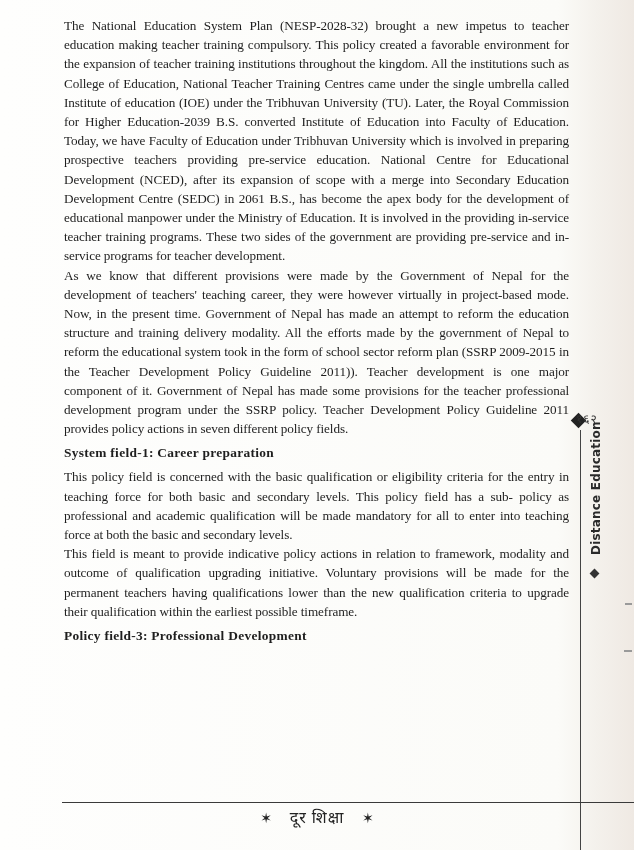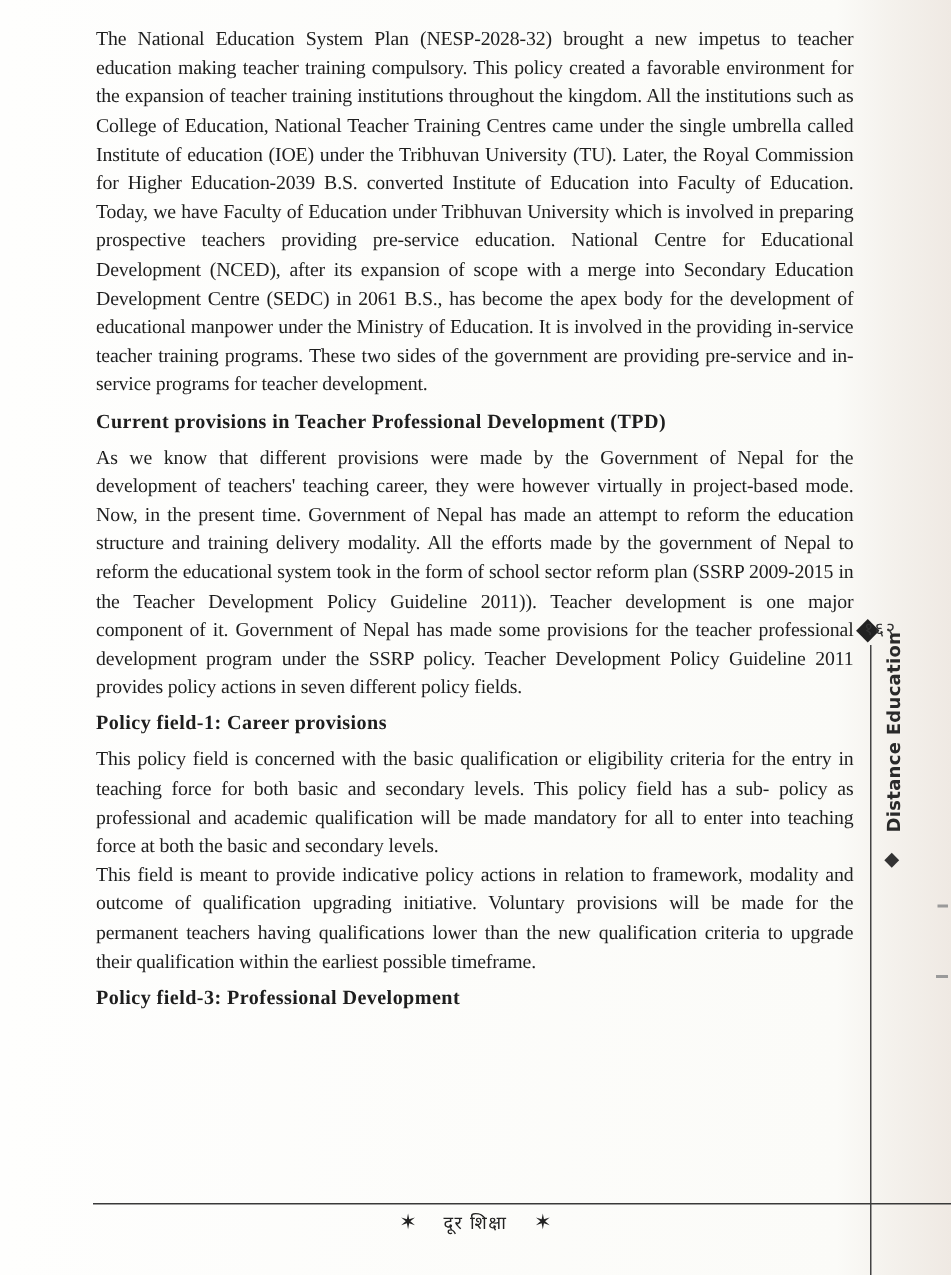--- a/index.html
+++ b/index.html
@@ -8,39 +8,38 @@
   .page{position:absolute;left:0;top:0;width:634px;height:850px;
         background:linear-gradient(90deg,#fefefd 0%,#fbfbf8 88%,#f4f1ec 94%,#efe9e3 100%);}
   .content{position:absolute;left:64px;top:16px;width:505px;}
   p.para{margin:0;font-size:13.2px;line-height:19.2px;text-align:justify;letter-spacing:-0.1px;}
   p.para + h3, p.para + .heading{margin-top:6px;}
   .heading{margin:6px 0 5px 0;font-family:"Liberation Serif","DejaVu Serif",serif;
            font-weight:bold;font-size:13.4px;line-height:18px;letter-spacing:0.3px;}
   .rule-bottom{position:absolute;left:62px;top:802px;width:572px;height:0;border-top:1.6px solid #3a3a3a;}
   .footer{position:absolute;left:0;width:634px;top:806px;text-align:center;font-size:15px;color:#222;}
   .footer .star{display:inline-block;margin:0 14px;font-size:14px;}
-  .footer .title{font-family:Liberation Sans, sans-serif;font-size:12px;letter-spacing:1px;}
+  .footer .title{font-family:Liberation Serif, serif;font-size:16px;letter-spacing:1px;}
   .sidebar-line{position:absolute;left:580px;top:430px;width:0;height:420px;border-left:1.6px solid #444;}
   .side-diamond-top{position:absolute;left:573px;top:415px;width:11px;height:11px;background:#222;transform:rotate(45deg);}
   .page-num{position:absolute;left:576px;top:410px;font-family:"DejaVu Sans",sans-serif;font-size:12px;color:#333;letter-spacing:1px;}
   .side-label{position:absolute;left:589px;top:555px;transform-origin:left top;transform:rotate(-90deg);
               font-family:"DejaVu Sans",sans-serif;font-weight:bold;font-size:12px;color:#2a2a2a;white-space:nowrap;letter-spacing:0.2px;}
   .side-diamond-bot{position:absolute;left:591px;top:570px;width:7px;height:7px;background:#333;transform:rotate(45deg);}
   .margin-mark{position:absolute;background:#9a9a9a;}
 </style>
 </head>
 <body>
 
 <div class="page">
 
   <div class="content">
     <p class="para">The National Education System Plan (NESP-2028-32) brought a new impetus to teacher education making teacher training compulsory. This policy created a favorable environment for the expansion of teacher training institutions throughout the kingdom. All the institutions such as College of Education, National Teacher Training Centres came under the single umbrella called Institute of education (IOE) under the Tribhuvan University (TU). Later, the Royal Commission for Higher Education-2039 B.S. converted Institute of Education into Faculty of Education. Today, we have Faculty of Education under Tribhuvan University which is involved in preparing prospective teachers providing pre-service education. National Centre for Educational Development (NCED), after its expansion of scope with a merge into Secondary Education Development Centre (SEDC) in 2061 B.S., has become the apex body for the development of educational manpower under the Ministry of Education. It is involved in the providing in-service teacher training programs. These two sides of the government are providing pre-service and in-service programs for teacher development.</p>
-    <div class="heading">Current provisions in Teacher Professional Development (TPD)</div>
     <p class="para">As we know that different provisions were made by the Government of Nepal for the development of teachers' teaching career, they were however virtually in project-based mode. Now, in the present time. Government of Nepal has made an attempt to reform the education structure and training delivery modality. All the efforts made by the government of Nepal to reform the educational system took in the form of school sector reform plan (SSRP 2009-2015 in the Teacher Development Policy Guideline 2011)). Teacher development is one major component of it. Government of Nepal has made some provisions for the teacher professional development program under the SSRP policy. Teacher Development Policy Guideline 2011 provides policy actions in seven different policy fields.</p>
-    <div class="heading">Policy field-1: Career provisions</div>
+    <div class="heading">System field-1: Career preparation</div>
     <p class="para">This policy field is concerned with the basic qualification or eligibility criteria for the entry in teaching force for both basic and secondary levels. This policy field has a sub- policy as professional and academic qualification will be made mandatory for all to enter into teaching force at both the basic and secondary levels.</p>
     <p class="para">This field is meant to provide indicative policy actions in relation to framework, modality and outcome of qualification upgrading initiative. Voluntary provisions will be made for the permanent teachers having qualifications lower than the new qualification criteria to upgrade their qualification within the earliest possible timeframe.</p>
     <div class="heading">Policy field-3: Professional Development</div>
   </div>
 
   <div class="side-diamond-top"></div>
   <div class="page-num">१६२</div>
   <div class="sidebar-line"></div>
   <div class="side-label">Distance Education</div>
   <div class="side-diamond-bot"></div>

